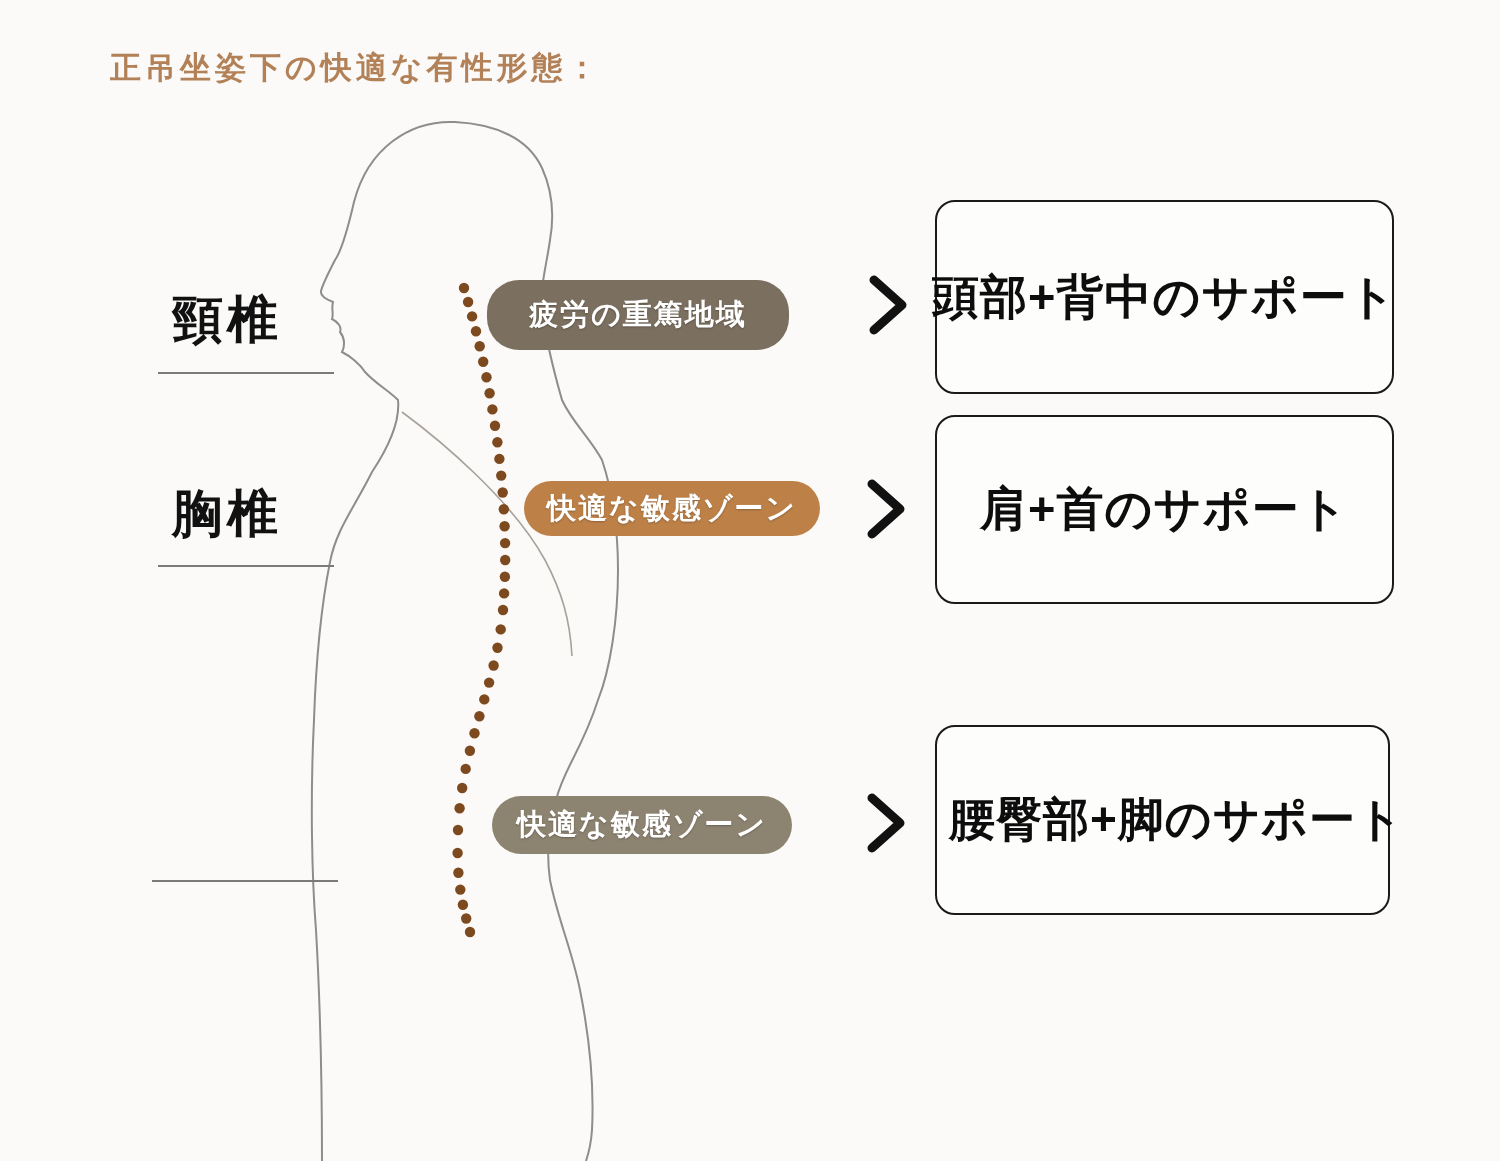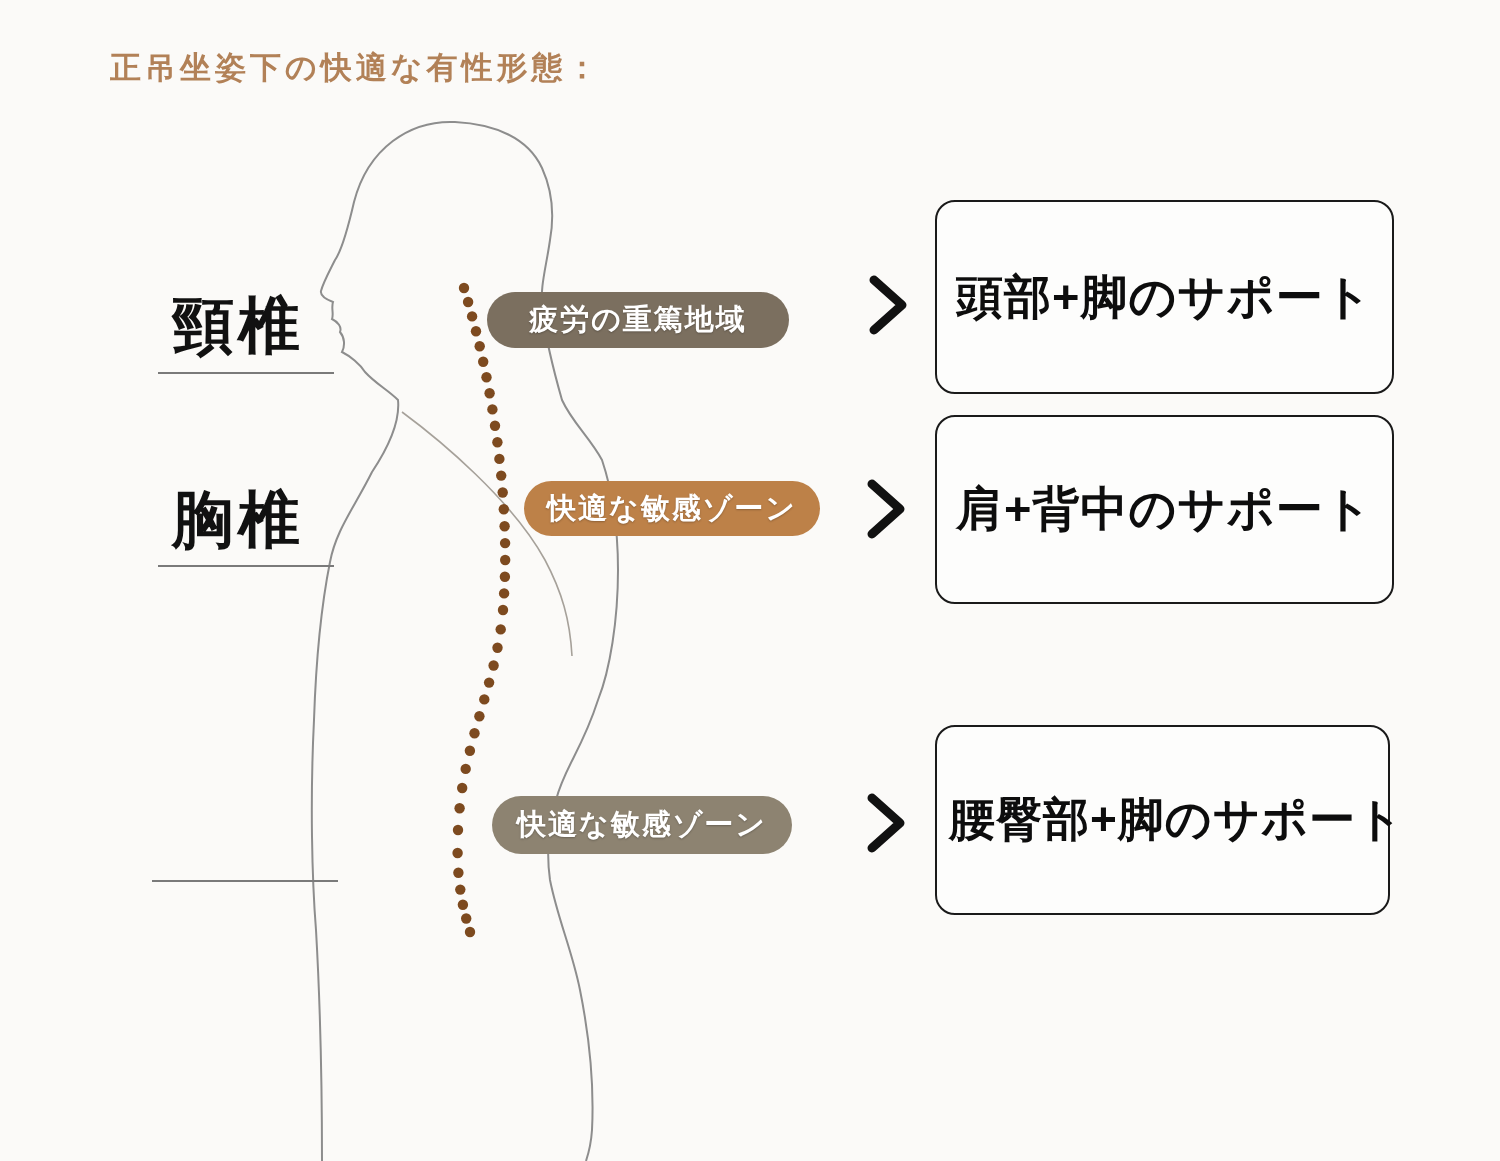--- a/index.html
+++ b/index.html
@@ -16,41 +16,41 @@
     position:absolute;left:110px;top:10px;margin:0;
     font-size:31px;font-weight:600;letter-spacing:4px;
   }
 
   .figure{position:absolute;left:250px;top:100px;}
   .outline{fill:none;stroke:#8d8d8d;stroke-width:2;}
   .outline-light{fill:none;stroke:#a6a19a;stroke-width:1.6;}
 
   .spine-label{
     position:absolute;
-    font-size:62px;font-weight:900;color:#111;
+    font-size:51px;font-weight:900;color:#111;
     letter-spacing:4px;line-height:1.1;
   }
   .l1{left:172px;top:292px;}
   .l2{left:172px;top:486px;}
   .l3{left:172px;top:806px;}
 
   .rule{position:absolute;height:2px;background:#7a7a7a;}
   .r1{left:158px;top:372px;width:176px;}
   .r2{left:158px;top:565px;width:176px;}
   .r3{left:152px;top:880px;width:186px;}
 
   .pill{
     position:absolute;
     display:flex;align-items:center;justify-content:center;
     color:#fff;font-weight:700;font-size:29px;letter-spacing:2px;
     border-radius:32px;
     text-shadow:0 1px 2px rgba(0,0,0,.25);
     white-space:nowrap;
   }
-  .p1{left:487px;top:292px;width:302px;height:56px;}
+  .p1{left:487px;top:280px;width:302px;height:70px;}
   .p2{left:524px;top:481px;width:296px;height:55px;}
   .p3{left:492px;top:796px;width:300px;height:58px;}
 
   .chev{position:absolute;}
   .c1{left:868px;top:274px;}
   .c2{left:866px;top:478px;}
   .c3{left:866px;top:792px;}
   .chev polyline{fill:none;stroke:#111;stroke-width:9;stroke-linecap:round;stroke-linejoin:round;}
 
   .box{
@@ -149,31 +149,31 @@
       </g>
   </svg>
 
   <div class="spine-label l1">頸椎</div>
   <div class="rule r1"></div>
   <div class="pill p1" style="background: rgb(123, 111, 95);">疲労の重篤地域</div>
   <svg class="chev c1" width="42" height="62" viewBox="0 0 42 62">
     <polyline points="6,6 34,31 6,56"></polyline>
   </svg>
   <div class="box b1">
-    <span>頭部+脚のサポート</span>
+    <span>頭部+背中のサポート</span>
   </div>
 
   <div class="spine-label l2">胸椎</div>
   <div class="rule r2"></div>
   <div class="pill p2" style="background: rgb(189, 129, 72);">快適な敏感ゾーン</div>
   <svg class="chev c2" width="42" height="62" viewBox="0 0 42 62">
     <polyline points="6,6 34,31 6,56"></polyline>
   </svg>
   <div class="box b2">
-    <span>肩+背中のサポート</span>
+    <span>肩+首のサポート</span>
   </div>
 
   <div class="rule r3"></div>
   <div class="pill p3" style="background: rgb(141, 131, 113);">快適な敏感ゾーン</div>
   <svg class="chev c3" width="42" height="62" viewBox="0 0 42 62">
     <polyline points="6,6 34,31 6,56"></polyline>
   </svg>
   <div class="box b3">
     <span>腰臀部+脚のサポート</span>
   </div>

